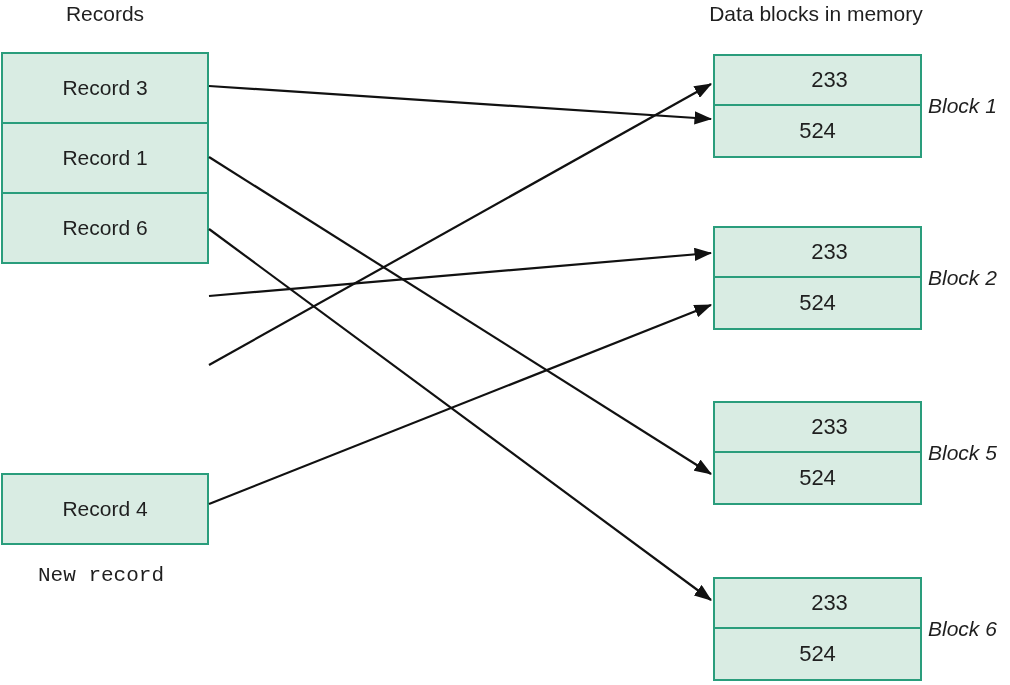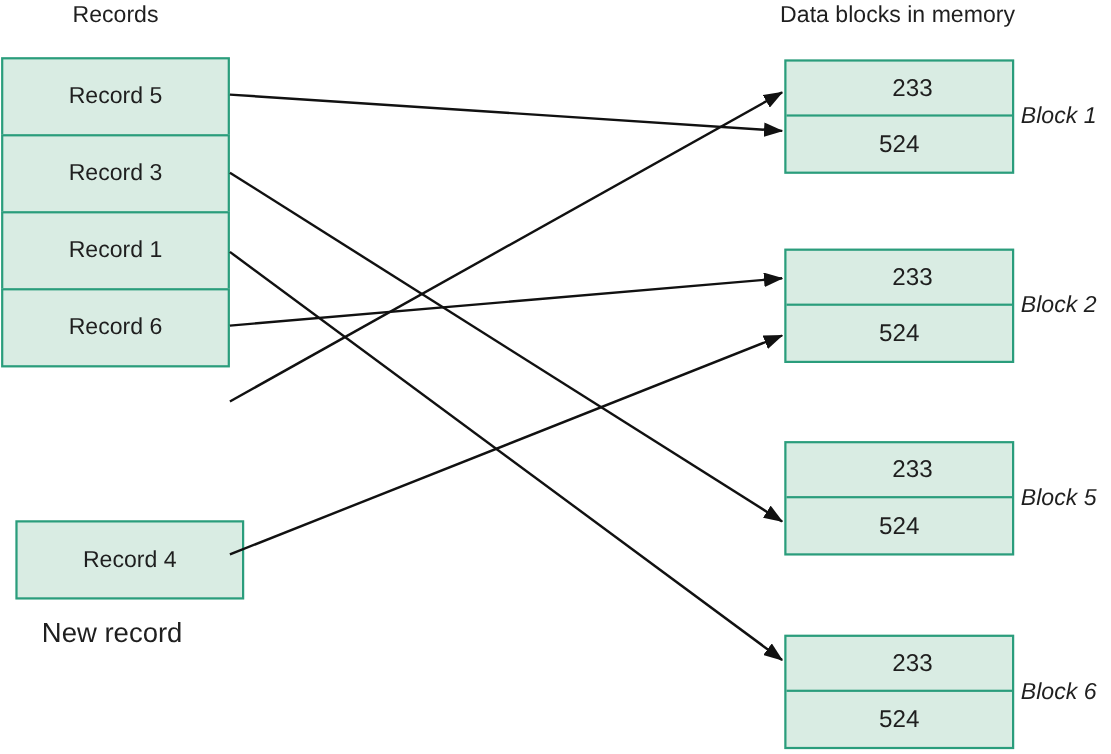--- a/index.html
+++ b/index.html
@@ -46,38 +46,39 @@
     border: 2px solid var(--box-border);
     display: flex;
     align-items: center;
     justify-content: center;
     font-size: 21px;
   }
   .record-cell + .record-cell { margin-top: -2px; }
 
   .new-record-box {
     position: absolute;
-    left: 14px;
+    left: 1px;
     top: 473px;
     width: 208px;
     height: 72px;
     background: var(--box-fill);
     border: 2px solid var(--box-border);
     display: flex;
     align-items: center;
     justify-content: center;
     font-size: 21px;
   }
   .new-record-caption {
     position: absolute;
     left: 38px;
     top: 562px;
-    font-size: 25px;
+    font-size: 21px;
     line-height: 28px;
     white-space: nowrap;
+    font-family: Liberation Mono, monospace;
   }
 
   .block {
     position: absolute;
     left: 713px;
     width: 209px;
     height: 104px;
     background: var(--box-fill);
     border: 2px solid var(--box-border);
   }
@@ -121,21 +122,20 @@
 </style>
 </head>
 <body>
 
 <div class="canvas">
 
   <div class="col-title records-title">Records</div>
   <div class="col-title blocks-title">Data blocks in memory</div>
 
   <div class="record-stack">
-    <div class="record-cell">Record 5</div>
     <div class="record-cell">Record 3</div>
     <div class="record-cell">Record 1</div>
     <div class="record-cell">Record 6</div>
   </div>
 
   <div class="new-record-box">Record 4</div>
   <div class="new-record-caption">New record</div>
 
   <div class="block block-1">
     <div class="block-cell first">233</div>

